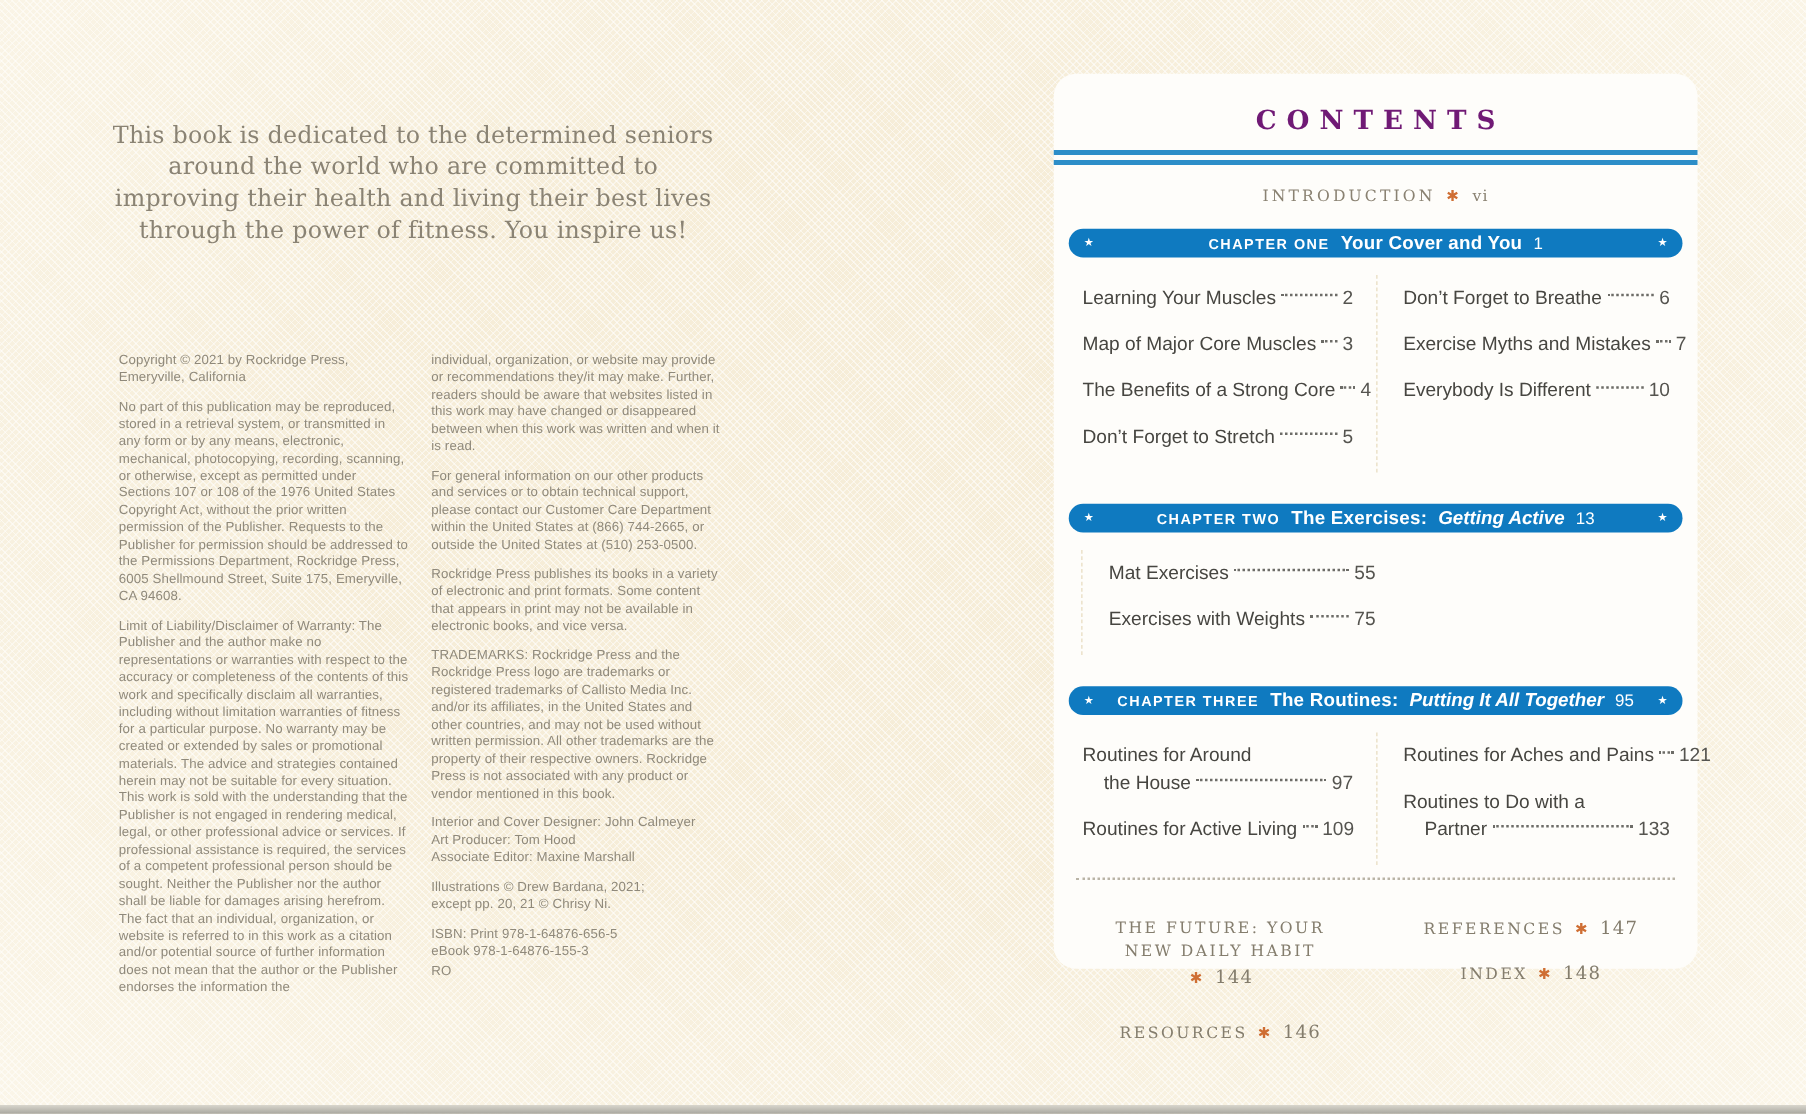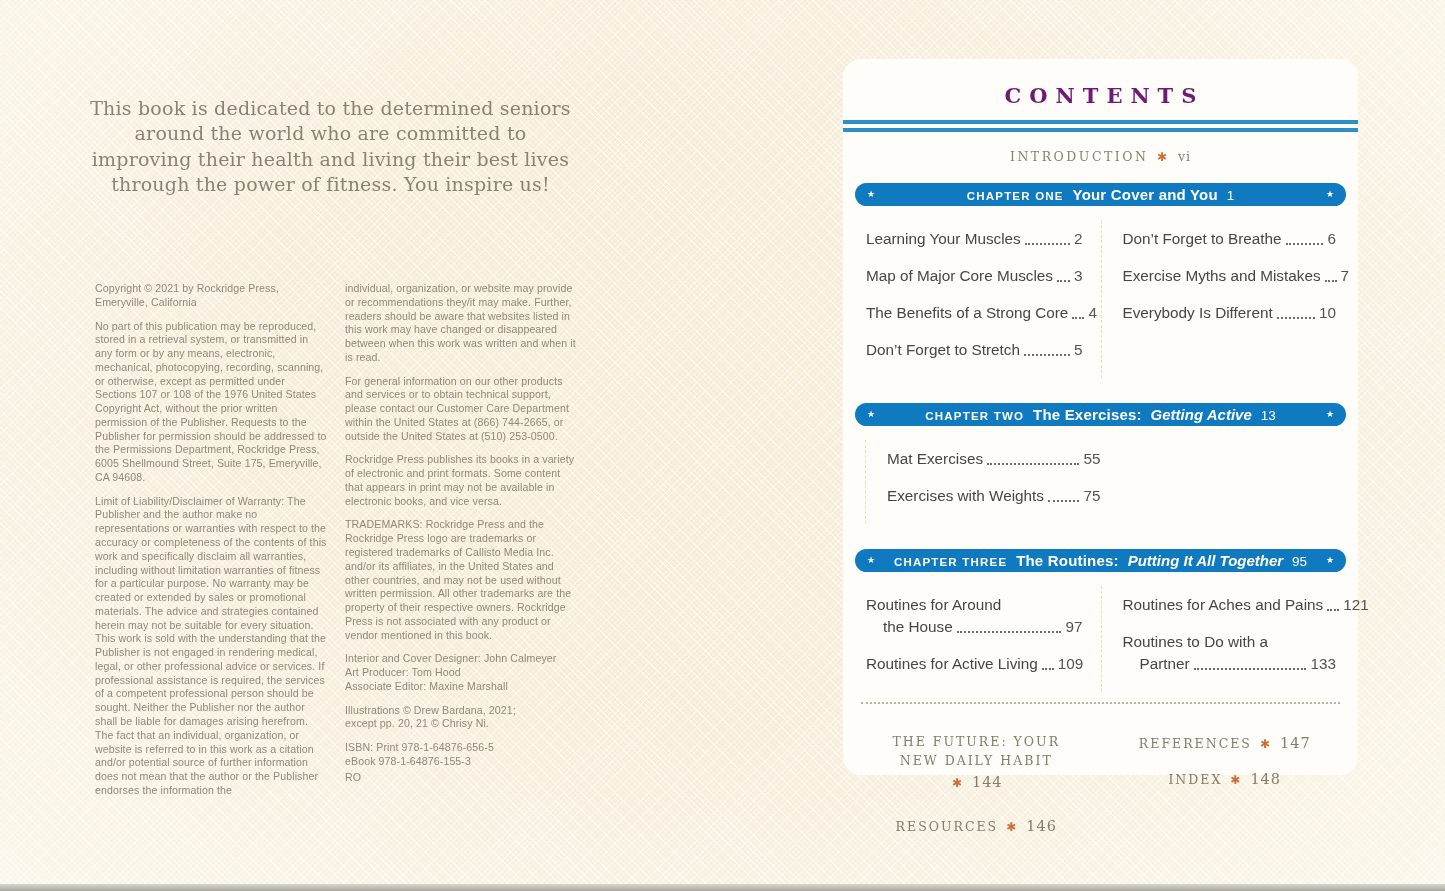--- a/index.html
+++ b/index.html
@@ -73,21 +73,21 @@
   .chapter-banner .ch-page { font-size: 13.5px; font-weight: normal; }
   .banner-star { position: absolute; top: 0; font-size: 9px; color: #fff; }
   .banner-star.left { left: 12px; }
   .banner-star.right { right: 12px; }
 
   .entries { display: flex; padding: 14px 0 6px 0; }
   .entries .col { width: 50%; }
   .entries .col.right-col { border-left: 1px dashed #e7dcbf; padding-left: 21px; }
   .entries .col.left-col { padding-right: 18px; padding-left: 1px; }
   .toc-entry { margin: 10px 0 19px 0; font-size: 15.3px; color: #474641; }
-  .entry-row { display: flex; align-items: flex-end; }
+  .entry-row { display: flex; align-items: center; }
   .entry-row .lbl { white-space: nowrap; }
   .entry-row .leader {
     flex: 1; margin: 0 4px; border-bottom: 2.5px dotted #6d6c67;
     transform: translateY(-3px); min-width: 12px;
   }
   .entry-row .pg { white-space: nowrap; color: #55544f; }
   .pre-line { margin-bottom: 4px; }
   .indent { padding-left: 17px; }
 
   .contents-footer {

